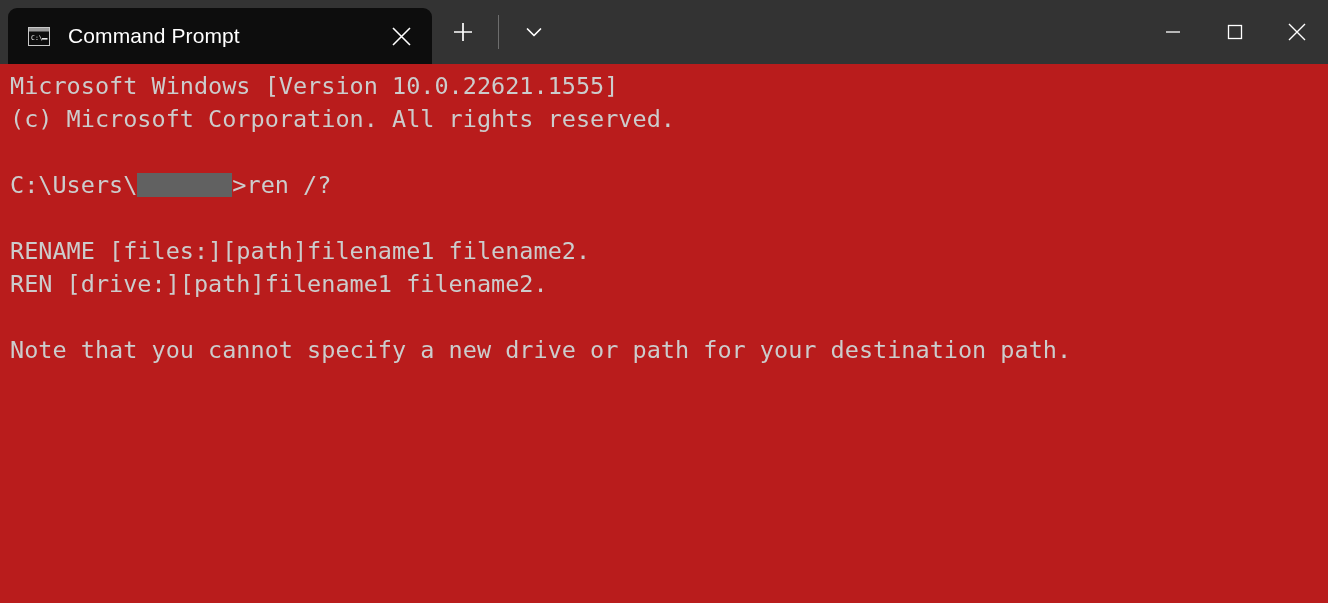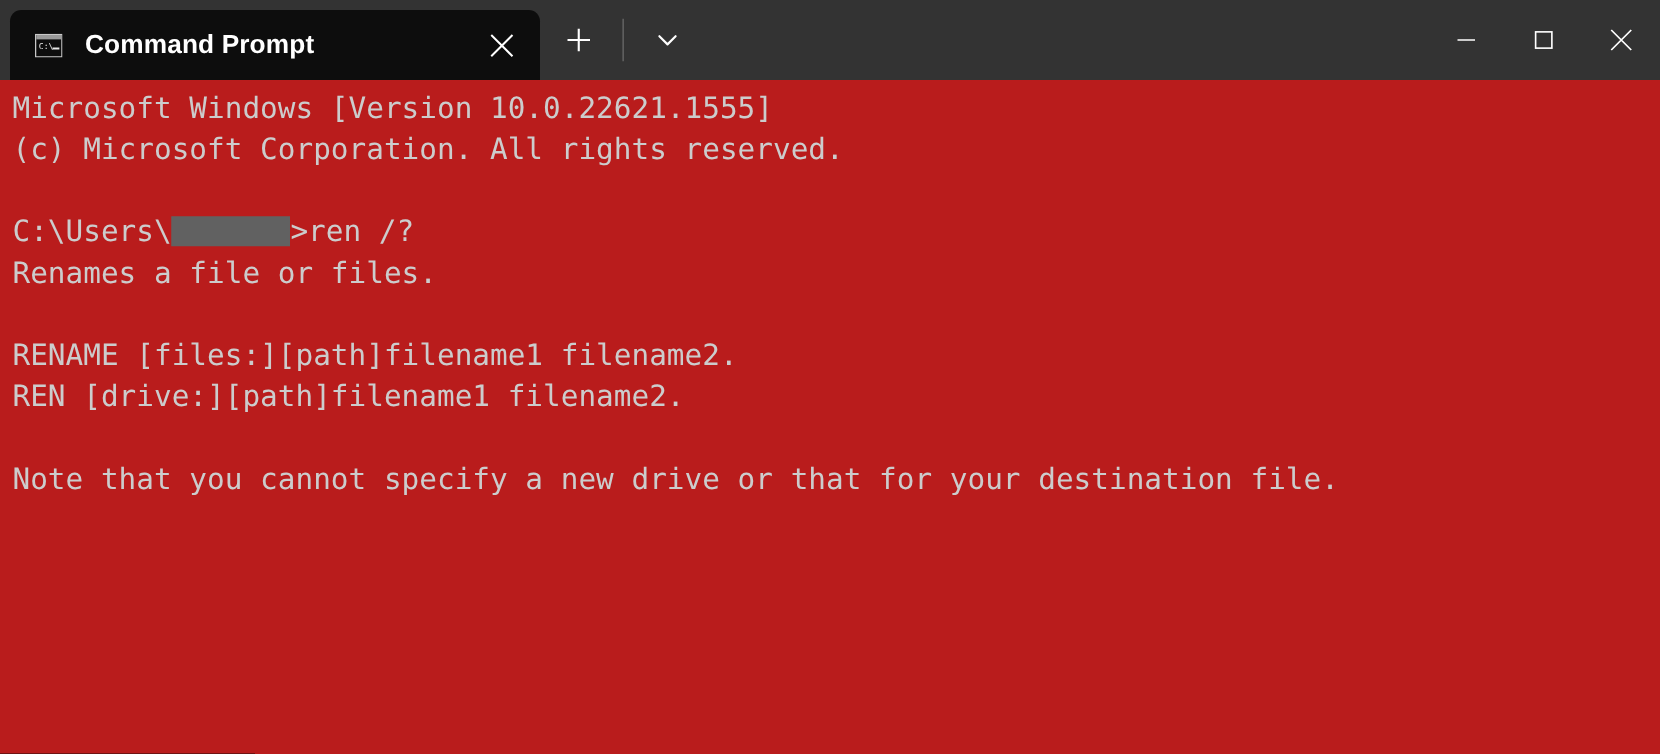--- a/index.html
+++ b/index.html
@@ -63,21 +63,21 @@
     height: 19px;
     flex: 0 0 22px;
     margin-right: 18px;
     position: relative;
   }
 
   .tab-title {
     flex: 1 1 auto;
     color: #ffffff;
     font-size: 21px;
-    font-weight: bold;
+    font-weight: normal;
     letter-spacing: 0.1px;
     white-space: nowrap;
     overflow: hidden;
   }
 
   .tab-close {
     width: 46px;
     height: 46px;
     flex: 0 0 46px;
     margin-right: 8px;
@@ -227,24 +227,23 @@
   </div>
 
   <div class="terminal">
 
     <div class="term-line">Microsoft Windows [Version 10.0.22621.1555]</div>
     <div class="term-line">(c) Microsoft Corporation. All rights reserved.</div>
     <div class="term-line blank">&nbsp;</div>
 
     <div class="term-line"><span>C:\Users\</span><span class="redact"></span><span>&gt;ren /?</span></div>
 
-    <div class="term-line">Renames a file or files.</div>
     <div class="term-line blank">&nbsp;</div>
     <div class="term-line">RENAME [files:][path]filename1 filename2.</div>
     <div class="term-line">REN [drive:][path]filename1 filename2.</div>
     <div class="term-line blank">&nbsp;</div>
-    <div class="term-line">Note that you cannot specify a new drive or that for your destination file.</div>
+    <div class="term-line">Note that you cannot specify a new drive or path for your destination path.</div>
     <div class="term-line blank">&nbsp;</div>
 
 
   </div>
 
 </div>
 
 </body></html>

